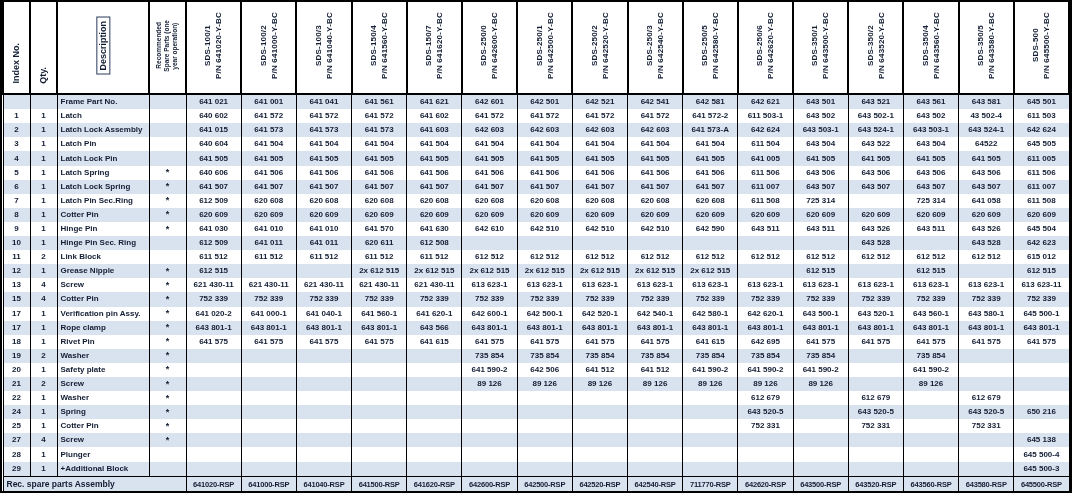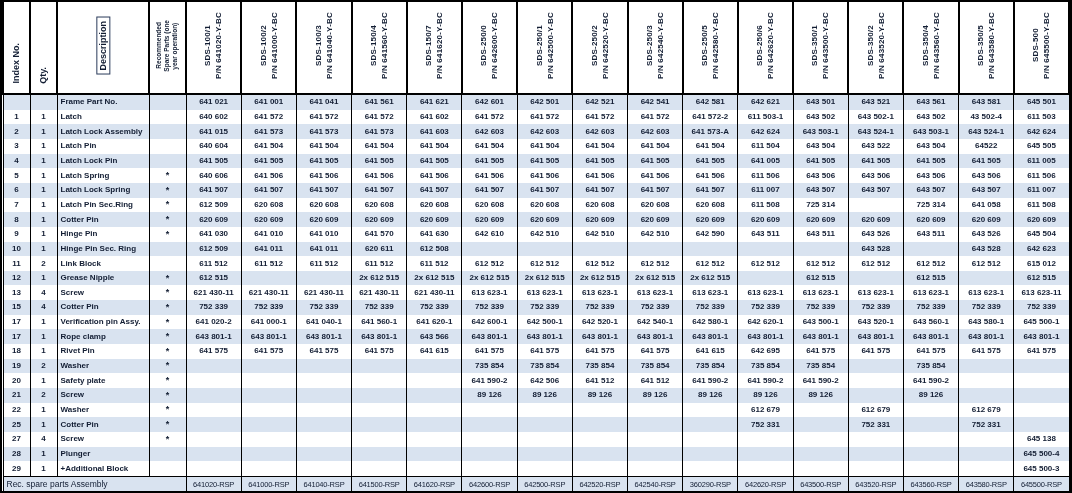--- a/index.html
+++ b/index.html
@@ -25,21 +25,21 @@
   tbody td{
     border-left:1px solid #000;border-right:1px solid #000;border-top:none;border-bottom:none;
     padding:0;height:12.8px;line-height:1;font-size:8px;font-weight:700;text-align:center;
     overflow:hidden;white-space:nowrap;
   }
   tbody tr:nth-child(odd){background:#d9e3f0;}
   tbody td.desc{text-align:left;padding-left:3px;font-size:8px;}
   tbody td.star{font-size:9px;}
   tfoot td{
     background:#d9e3f0;border:1px solid #000;border-bottom:none;
-    height:14px;font-size:7.5px;font-weight:400;text-align:center;padding:0;
+    height:14px;font-size:7.5px;font-weight:700;text-align:center;padding:0;
     overflow:hidden;white-space:nowrap;letter-spacing:-0.2px;
   }
   tfoot td.f-label{text-align:left;font-size:8.5px;padding-left:3px;letter-spacing:0;}
 </style>
 </head>
 <body>
 
 <div class="sheet">
   <table>
     <colgroup>
@@ -551,20 +551,42 @@
           <td class="val"></td>
           <td class="val"></td>
           <td class="val">612 679</td>
           <td class="val"></td>
           <td class="val">612 679</td>
           <td class="val"></td>
           <td class="val">612 679</td>
           <td class="val"></td>
         </tr>
         <tr>
+          <td class="idx">24</td>
+          <td class="qty">1</td>
+          <td class="desc">Spring</td>
+          <td class="star">*</td>
+          <td class="val"></td>
+          <td class="val"></td>
+          <td class="val"></td>
+          <td class="val"></td>
+          <td class="val"></td>
+          <td class="val"></td>
+          <td class="val"></td>
+          <td class="val"></td>
+          <td class="val"></td>
+          <td class="val"></td>
+          <td class="val">643 520-5</td>
+          <td class="val"></td>
+          <td class="val">643 520-5</td>
+          <td class="val"></td>
+          <td class="val">643 520-5</td>
+          <td class="val">650 216</td>
+        </tr>
+        <tr>
           <td class="idx">25</td>
           <td class="qty">1</td>
           <td class="desc">Cotter Pin</td>
           <td class="star">*</td>
           <td class="val"></td>
           <td class="val"></td>
           <td class="val"></td>
           <td class="val"></td>
           <td class="val"></td>
           <td class="val"></td>
@@ -651,21 +673,21 @@
         <td class="f-label" colspan="4">Rec. spare parts Assembly</td>
       <td>641020-RSP</td>
           <td>641000-RSP</td>
           <td>641040-RSP</td>
           <td>641500-RSP</td>
           <td>641620-RSP</td>
           <td>642600-RSP</td>
           <td>642500-RSP</td>
           <td>642520-RSP</td>
           <td>642540-RSP</td>
-          <td>360290-RSP</td>
+          <td>711770-RSP</td>
           <td>642620-RSP</td>
           <td>643500-RSP</td>
           <td>643520-RSP</td>
           <td>643560-RSP</td>
           <td>643580-RSP</td>
           <td>645500-RSP</td>
         </tr>
     </tfoot>
   </table>
 </div>

